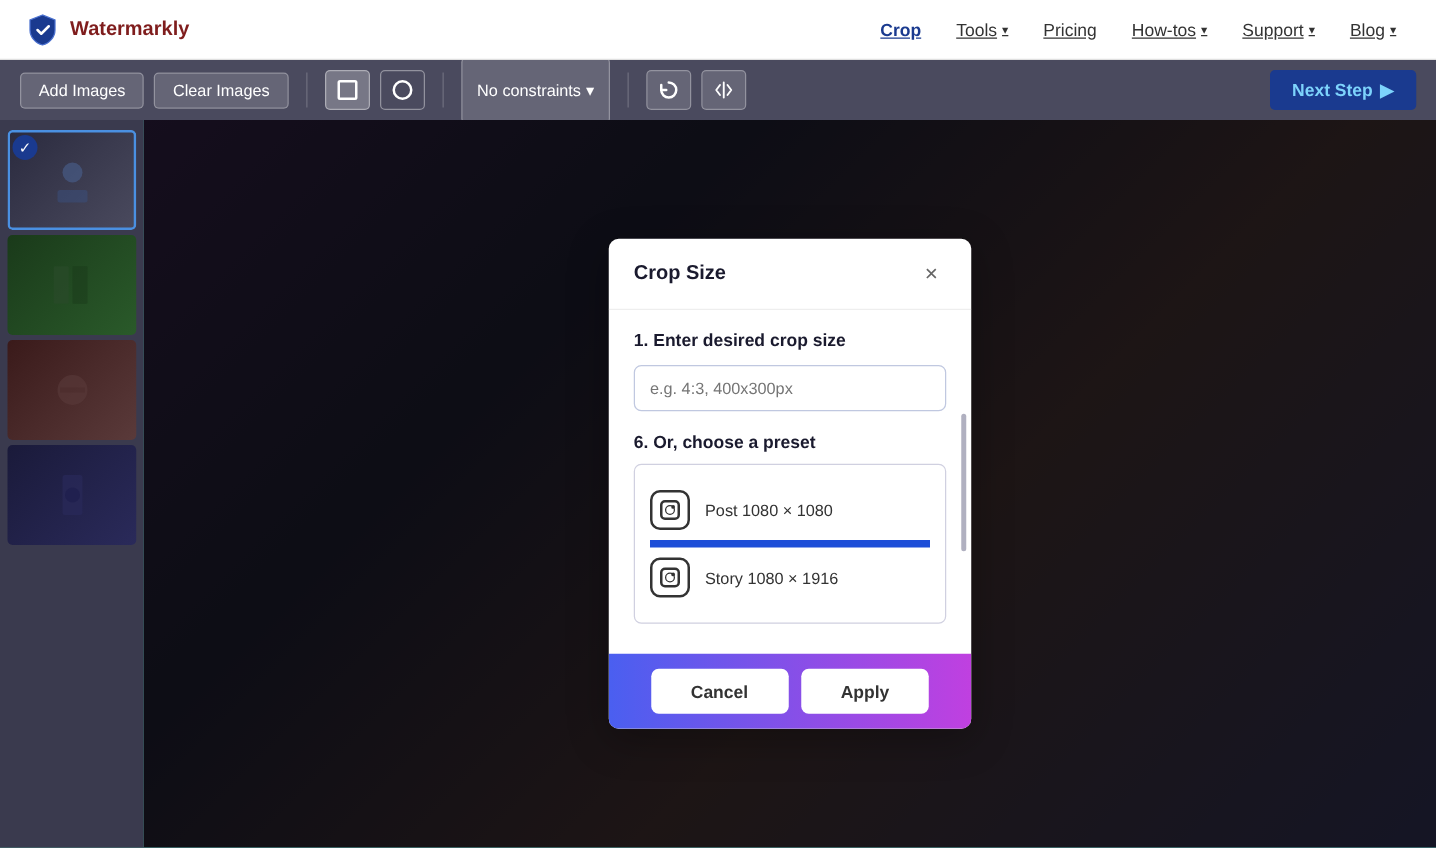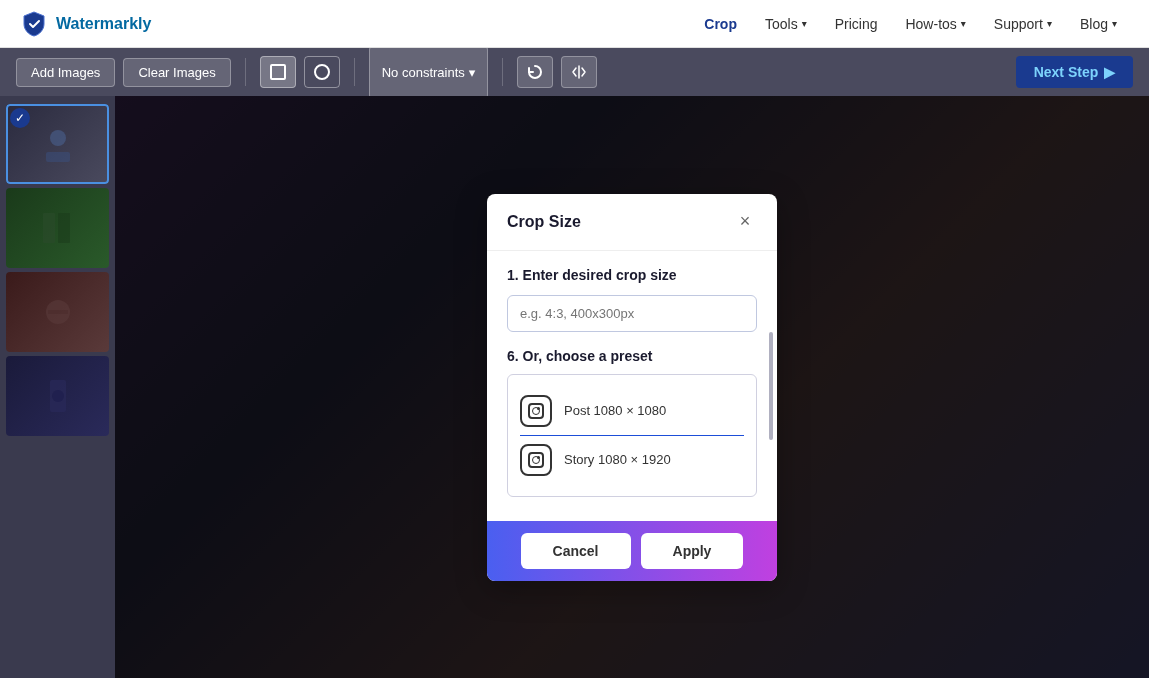--- a/index.html
+++ b/index.html
@@ -15,41 +15,42 @@
       border-bottom: 1px solid #e0e0e0;
       position: relative;
       z-index: 10;
     }
     .nav-logo {
       display: flex;
       align-items: center;
       gap: 8px;
       font-weight: 700;
       font-size: 16px;
-      color: #0369a1;
+      color: #7f1d1d;
       margin-right: auto;
     }
     .nav-logo-icon {
       width: 28px;
       height: 28px;
     }
     .nav-links {
       display: flex;
       align-items: center;
       gap: 4px;
     }
     .nav-link {
       padding: 6px 12px;
       font-size: 14px;
       color: #333;
       cursor: pointer;
       display: flex;
       align-items: center;
       gap: 4px;
       border-radius: 4px;
+      text-decoration: underline;
     }
     .nav-link.active { color: #1a3a8f; font-weight: 600; }
     .nav-link .chevron { font-size: 10px; }
 
     
     .toolbar {
       background: #4a4a5e;
       height: 48px;
       display: flex;
       align-items: center;
@@ -312,21 +313,21 @@
       font-size: 14px;
       font-weight: 700;
       color: #1a1a2e;
       margin-bottom: 10px;
     }
     .instagram-item {
       display: flex;
       align-items: center;
       gap: 12px;
       padding: 8px 0;
-      border-bottom: 1px solid #1d4ed8;
+      border-bottom: 6px solid #1d4ed8;
       cursor: pointer;
     }
     .instagram-item:last-child { border-bottom: none; }
     .ig-icon {
       width: 32px;
       height: 32px;
       border: 2px solid #333;
       border-radius: 8px;
       display: flex;
       align-items: center;
@@ -555,21 +556,21 @@
               <div class="ig-icon">
                 <div class="ig-icon-inner"></div>
               </div>
               <span class="ig-label">Post 1080 × 1080</span>
             </div>
 
             <div class="instagram-item">
               <div class="ig-icon">
                 <div class="ig-icon-inner"></div>
               </div>
-              <span class="ig-label">Story 1080 × 1920</span>
+              <span class="ig-label">Story 1080 × 1916</span>
             </div>
           </div>
 
           
           <div class="scroll-indicator"></div>
         </div>
 
         <div class="modal-footer">
           <button class="footer-btn footer-btn-cancel">Cancel</button>
           <button class="footer-btn footer-btn-apply">Apply</button>

